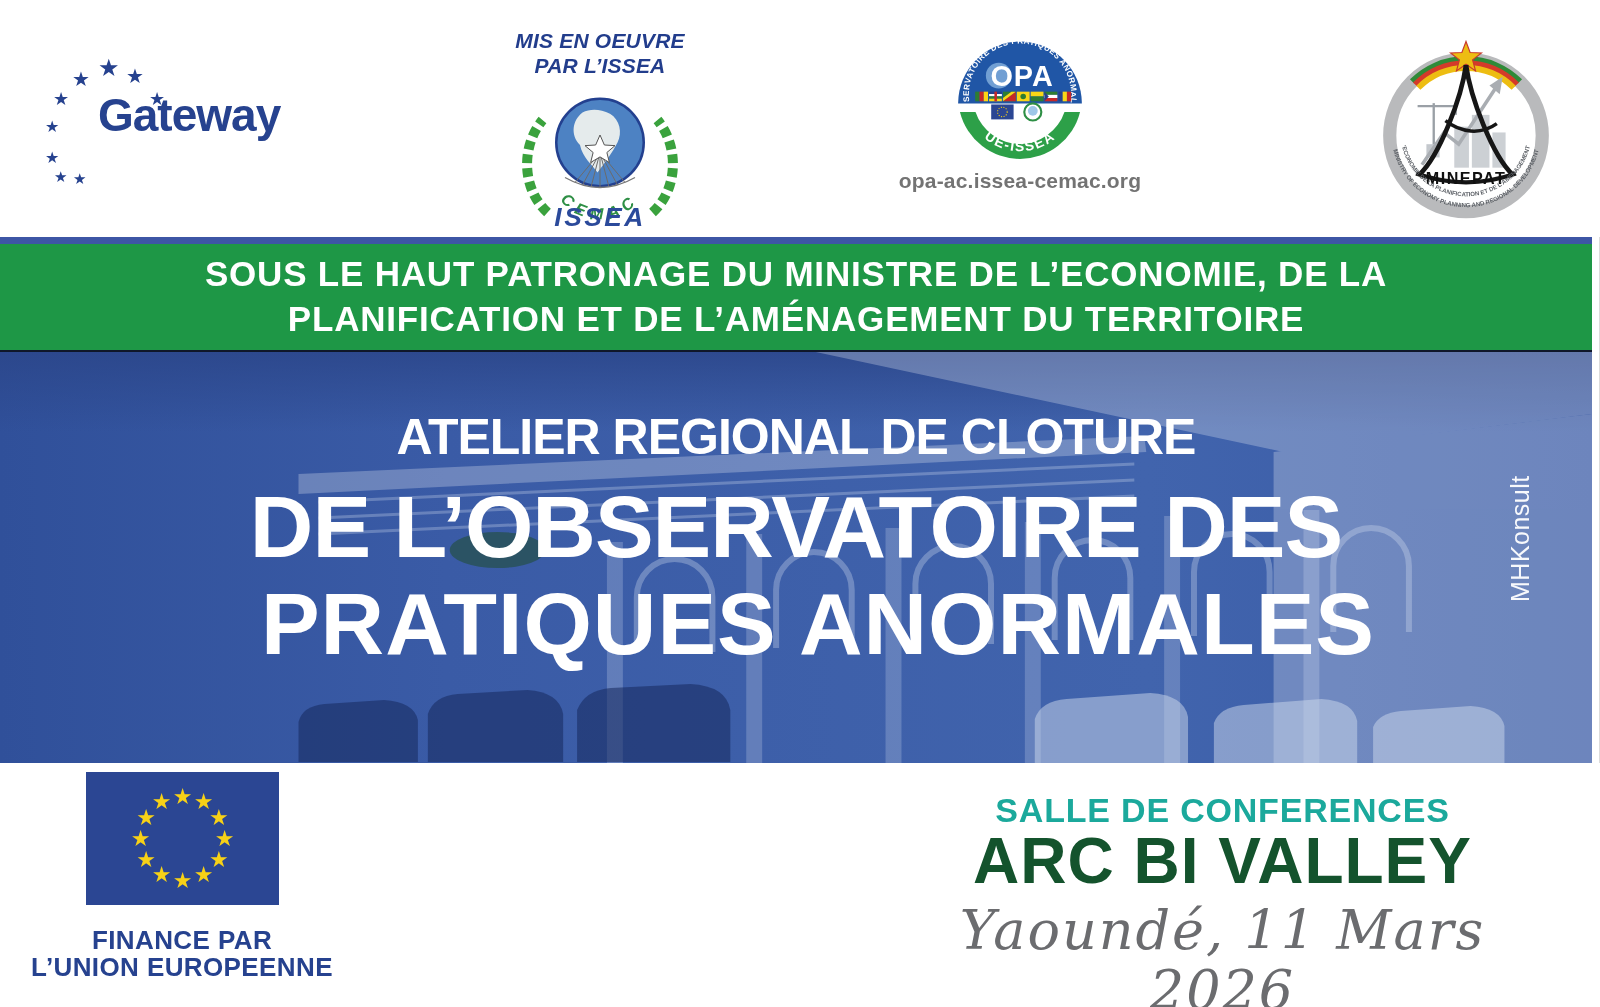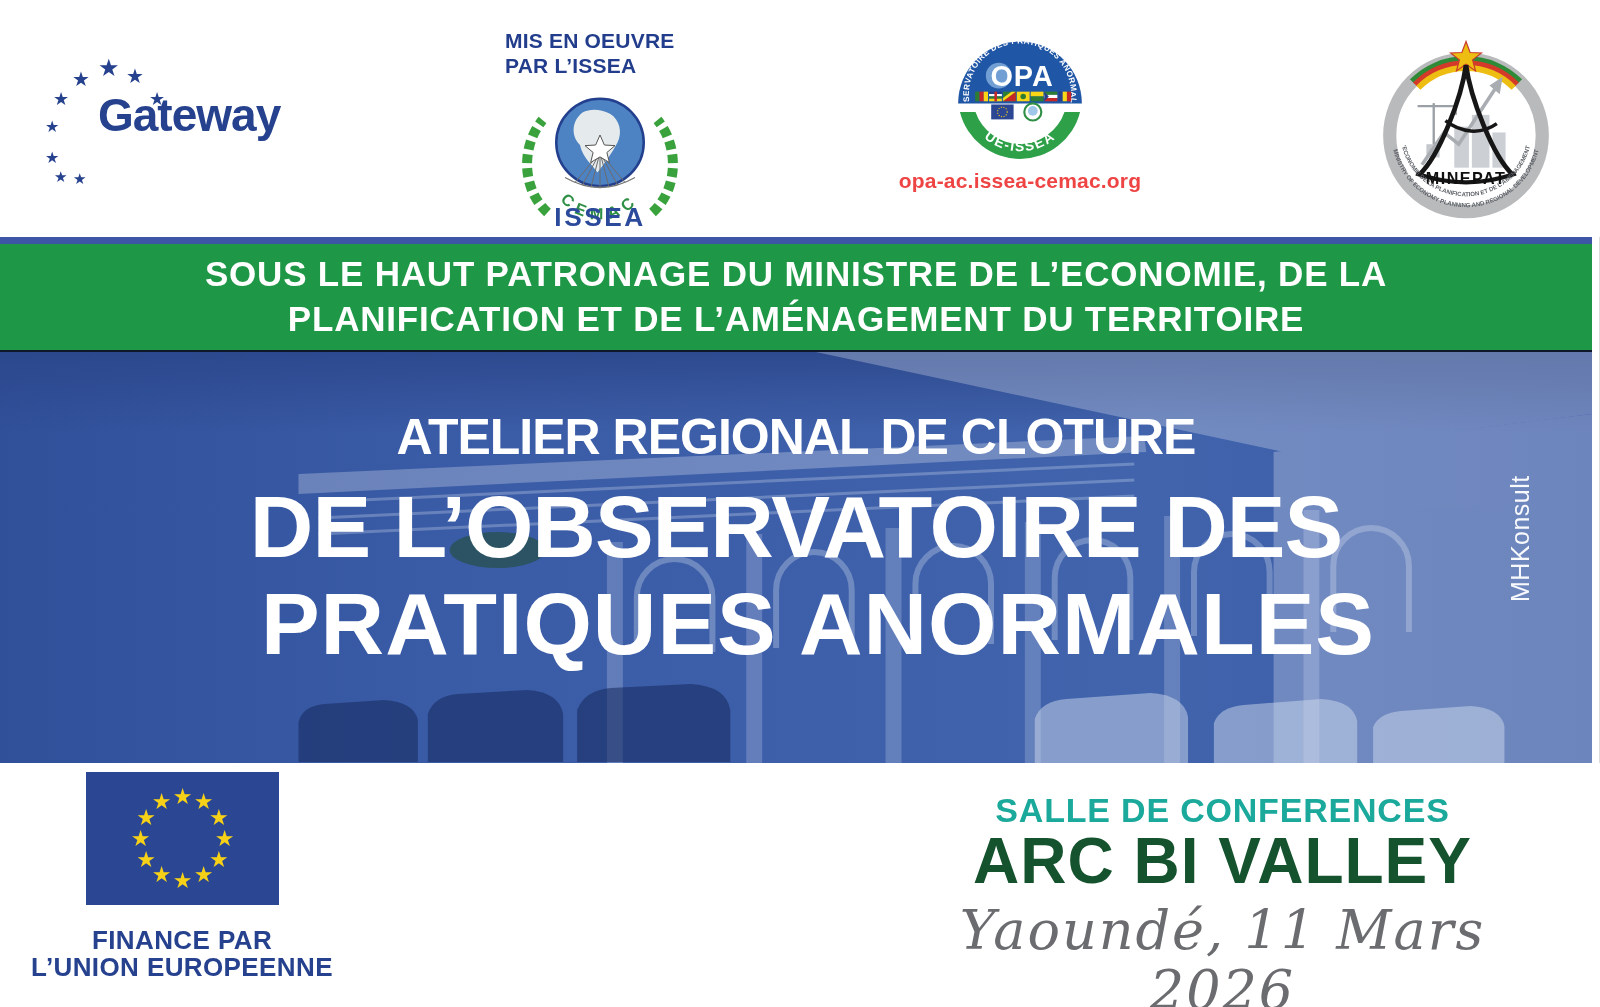--- a/index.html
+++ b/index.html
@@ -7,26 +7,26 @@
     position:relative;width:1600px;height:1007px;background:#ffffff;
     font-family:"Liberation Sans",sans-serif;overflow:hidden;
     box-shadow:inset 0 0 0 1px #dcdcdc;
   }
   
   .header{position:absolute;left:0;top:0;width:1600px;height:237px;background:#fff;}
   .gg-logo{position:absolute;left:30px;top:30px;width:310px;height:180px;}
   .gg-star{position:absolute;color:#26428f;line-height:1;}
   .gg-text{position:absolute;left:68px;top:60px;color:#26428f;font-weight:bold;
     font-size:46px;line-height:50px;letter-spacing:-1px;}
-  .issea-block{position:absolute;left:505px;top:28px;width:190px;text-align:left;}
+  .issea-block{position:absolute;left:505px;top:28px;width:190px;text-align:center;font-style:italic;}
   .issea-caption{color:#223d8c;font-weight:bold;font-size:21px;line-height:25px;letter-spacing:.2px;}
   .issea-logo{display:block;margin:2px auto 0;}
   .opa-block{position:absolute;left:895px;top:33px;width:250px;text-align:center;}
   .opa-badge{display:block;margin:0 auto;}
-  .opa-url{margin-top:8px;color:#ef4444;font-weight:bold;font-size:21px;letter-spacing:.2px;}
+  .opa-url{margin-top:8px;color:#737373;font-weight:bold;font-size:21px;letter-spacing:.2px;}
   .minepat-block{position:absolute;left:1378px;top:38px;width:180px;}
   
   .blue-line{position:absolute;left:0;top:237px;width:1592px;height:7px;background:#3d56a5;}
   .green-band{position:absolute;left:0;top:244px;width:1592px;height:106px;background:#1e9746;
     color:#fff;text-align:center;border-bottom:4px solid #0f172a;}
   .green-band .l{font-weight:bold;font-size:35px;line-height:45px;letter-spacing:.8px;}
   .green-band .l1{margin-top:7px;}
   
   .hero{position:absolute;left:0;top:352px;width:1592px;height:411px;overflow:hidden;}
   .hero-bg{position:absolute;left:0;top:0;width:100%;height:100%;}

